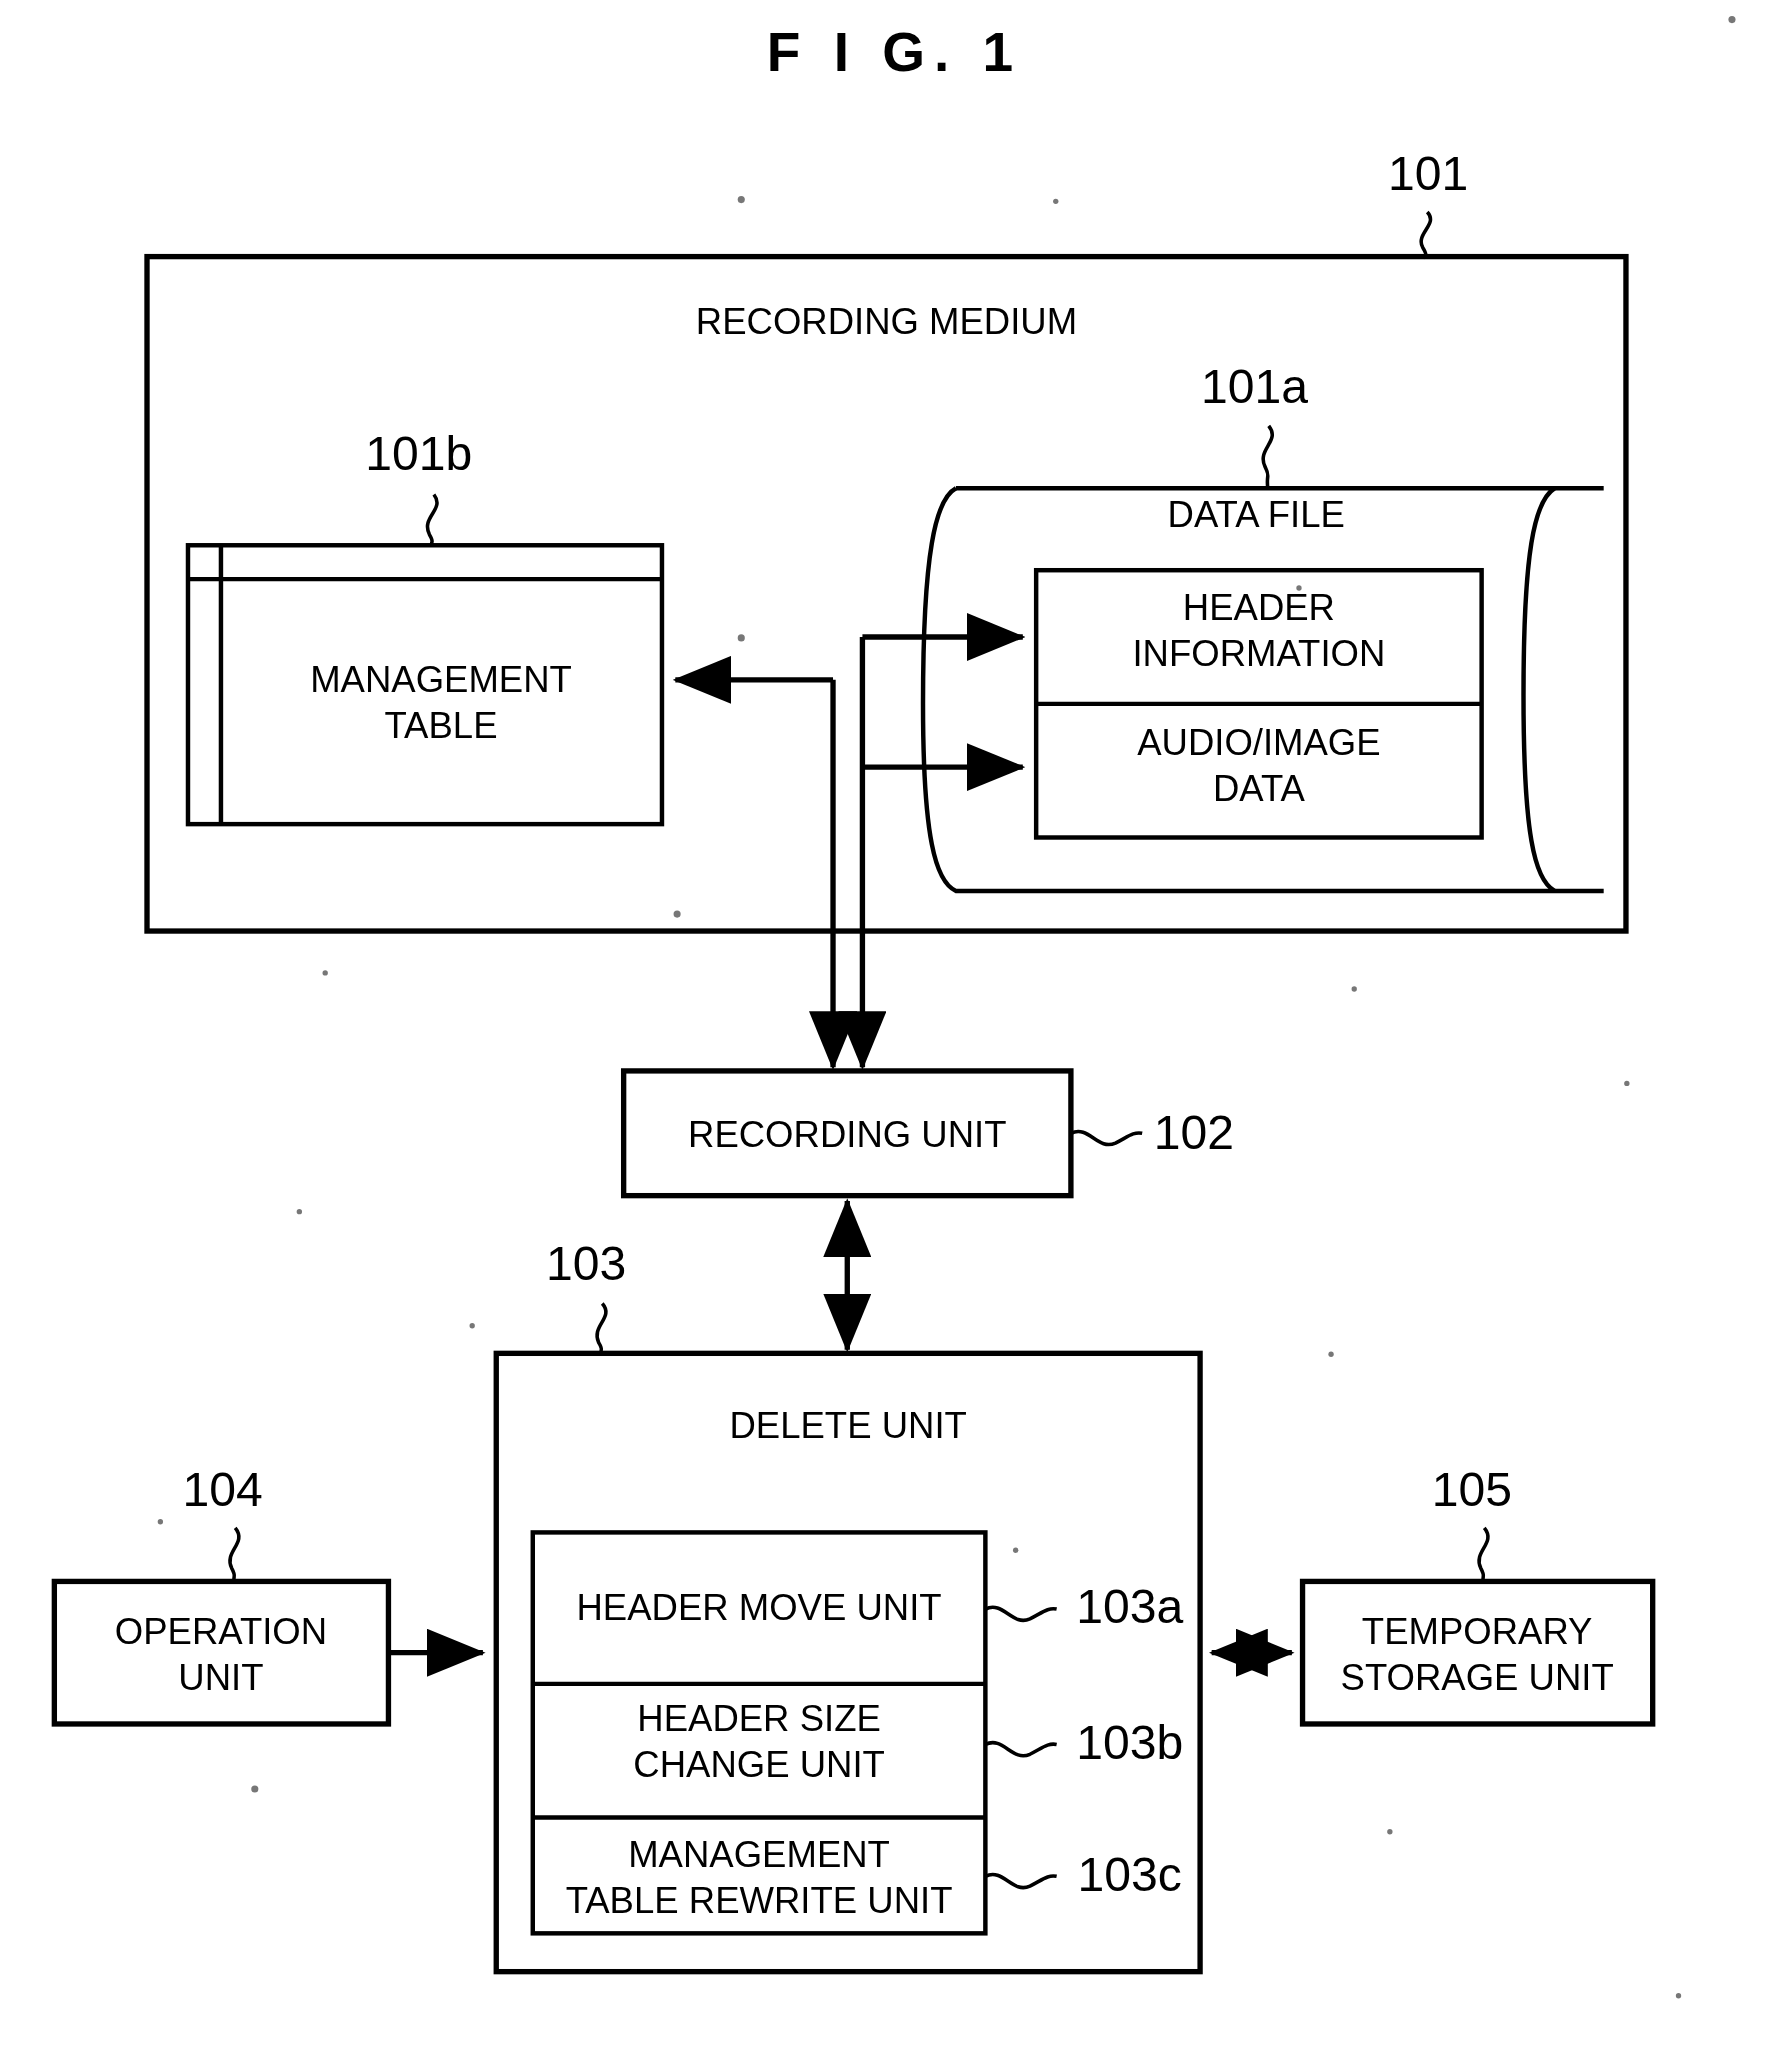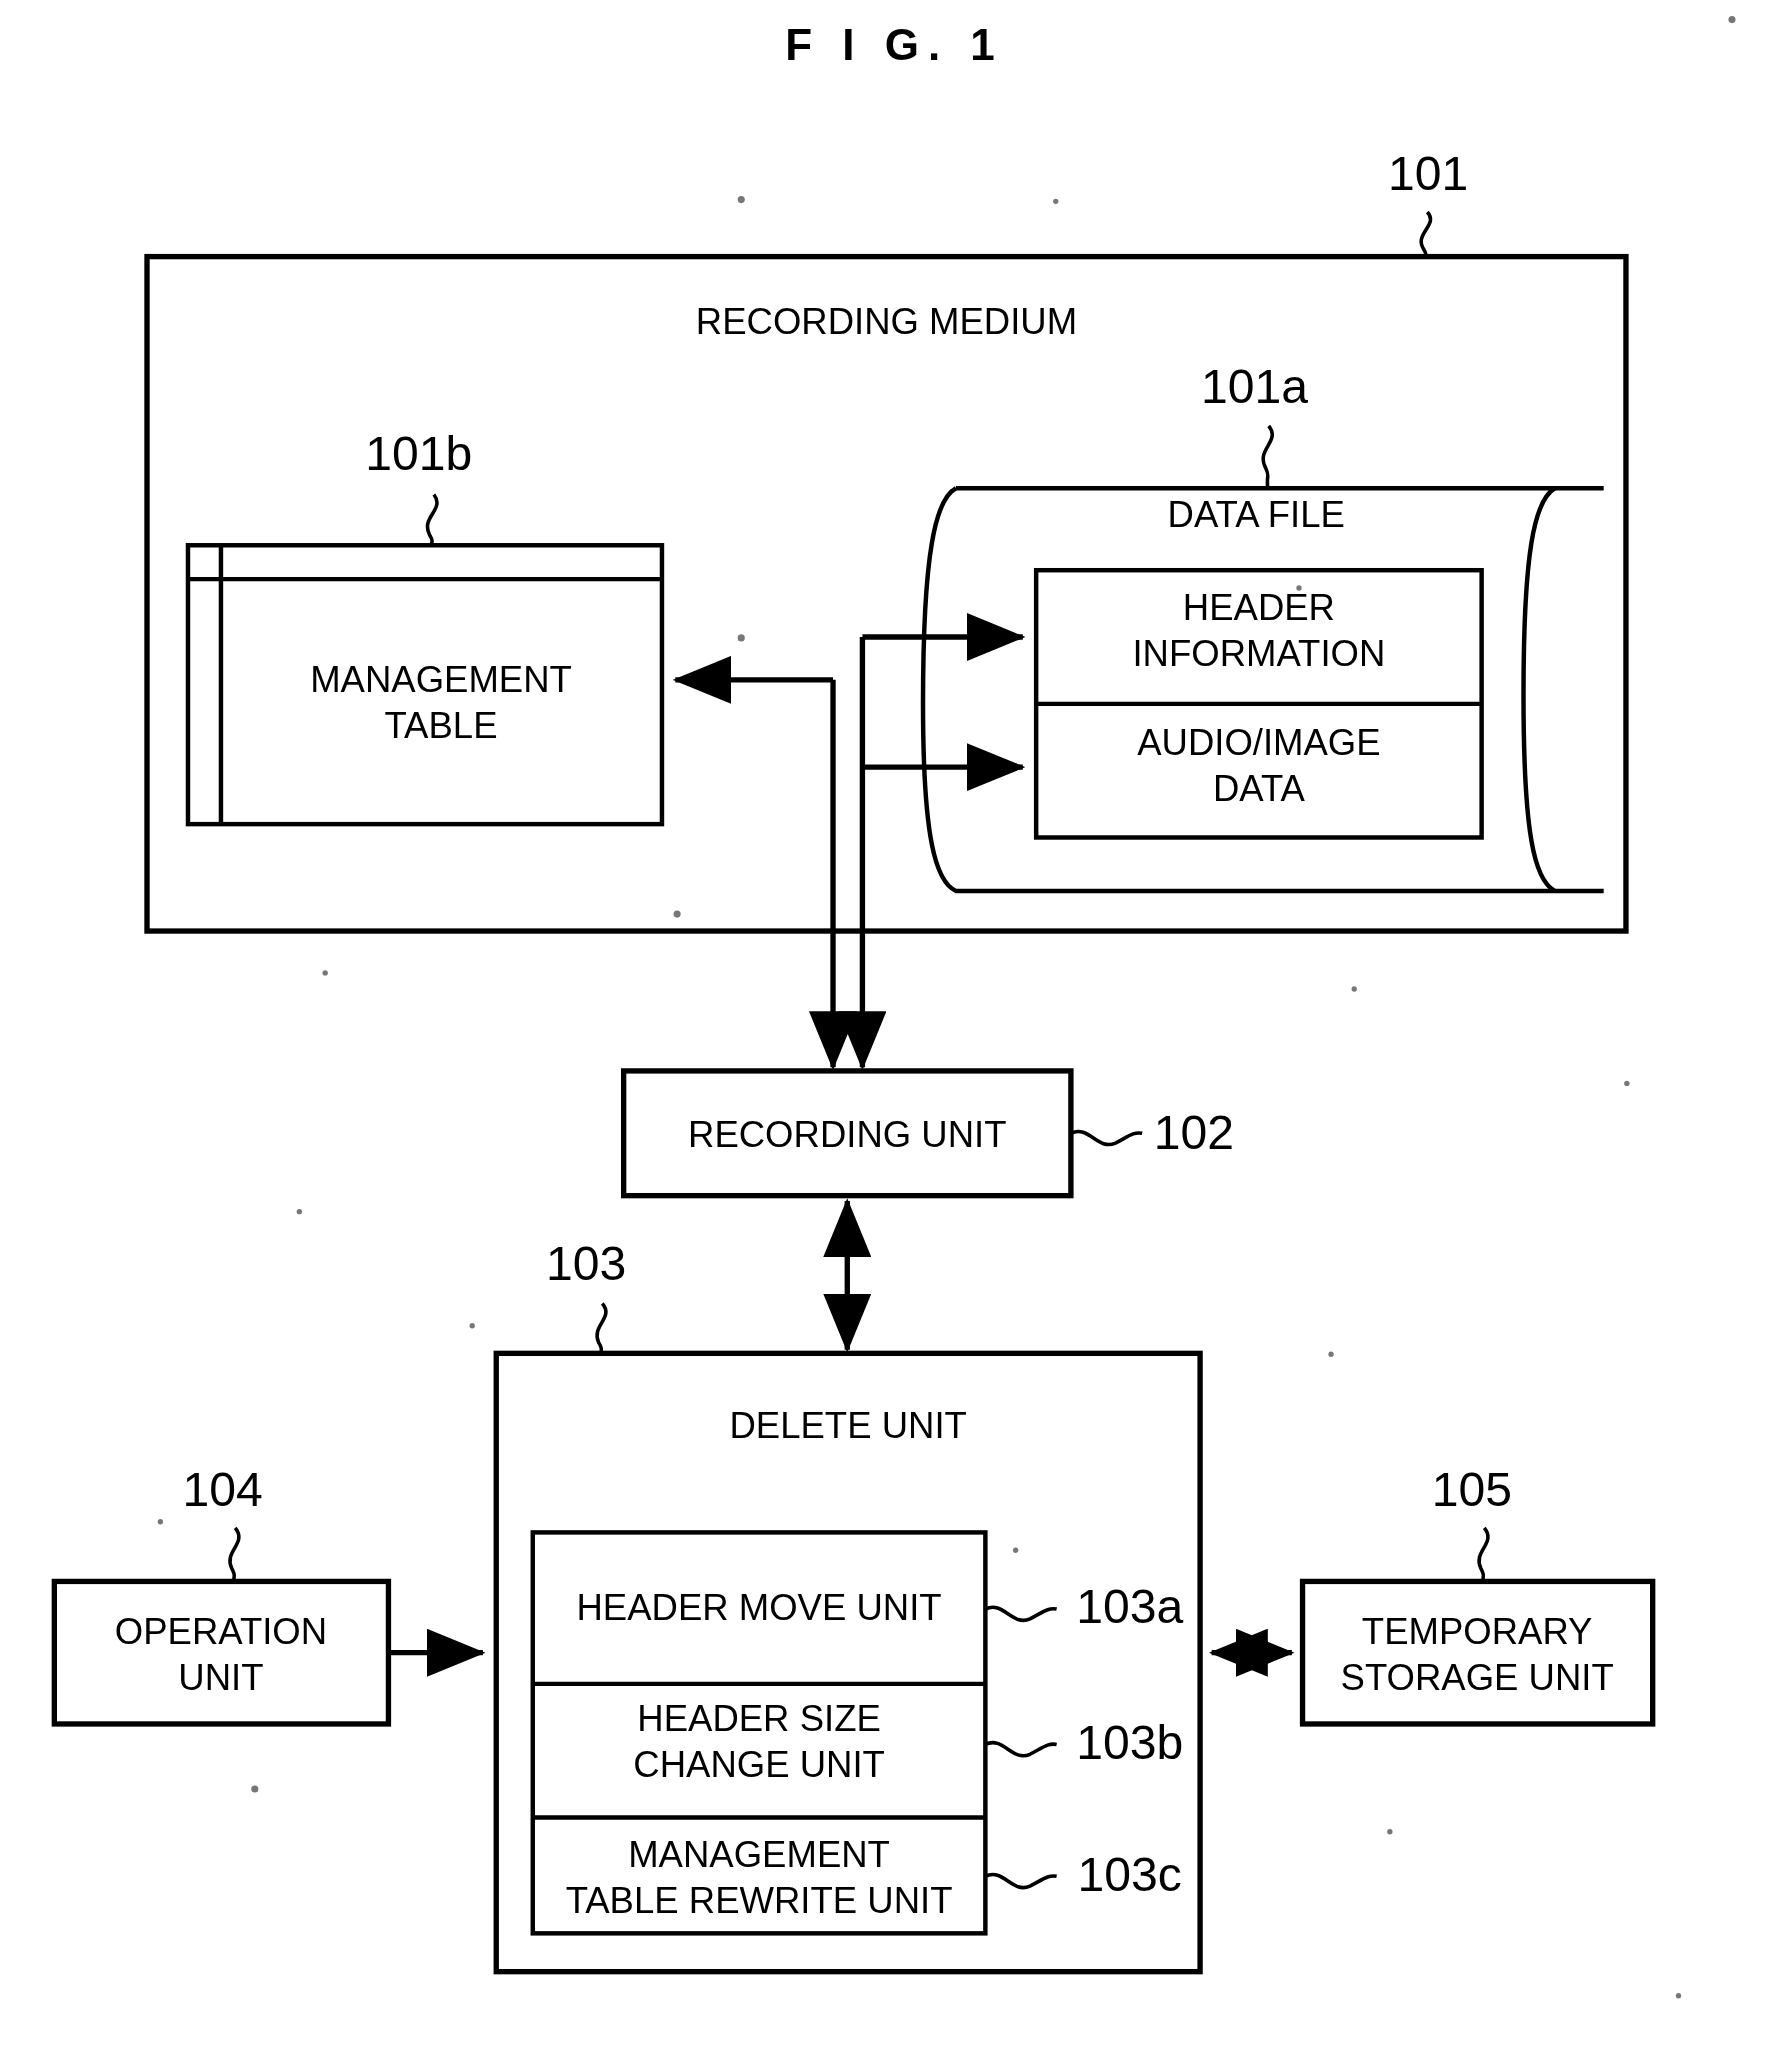--- a/index.html
+++ b/index.html
@@ -19,21 +19,21 @@
     left: 0; top: 0;
     width: 1789px;
     height: 2067px;
   }
   .fig-title {
     position: absolute;
     left: 0;
     top: 19.6px;
     width: 100%;
     text-align: center;
-    font-size: 44px;
+    font-size: 55px;
     font-weight: bold;
     letter-spacing: 9px;
     color: #000;
     font-family: "Liberation Sans", sans-serif;
   }
   svg.diagram {
     position: absolute;
     left: 0; top: 0;
     width: 1789px;
     height: 2067px;

